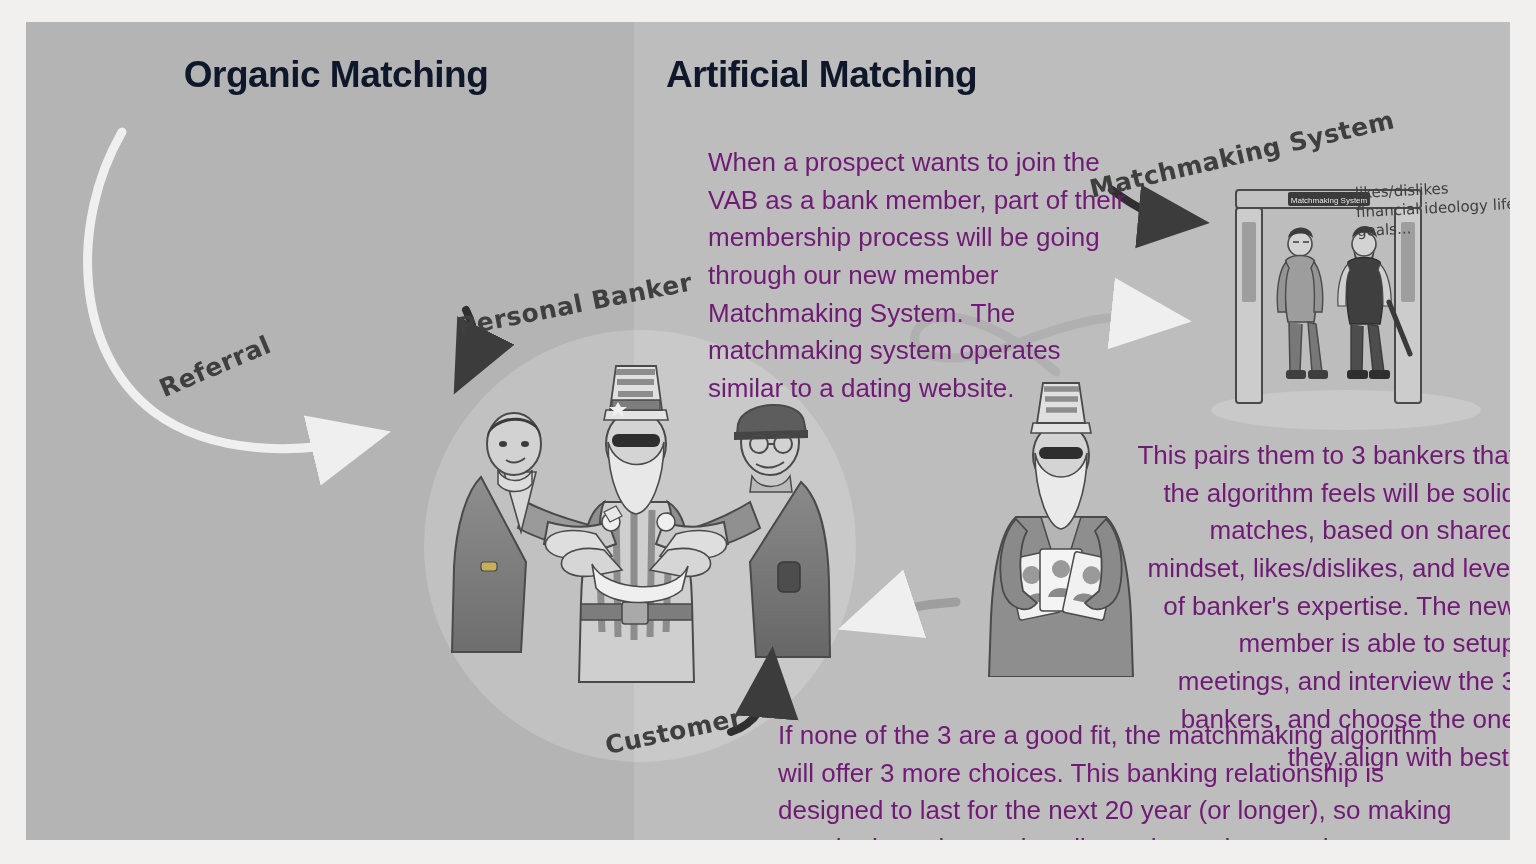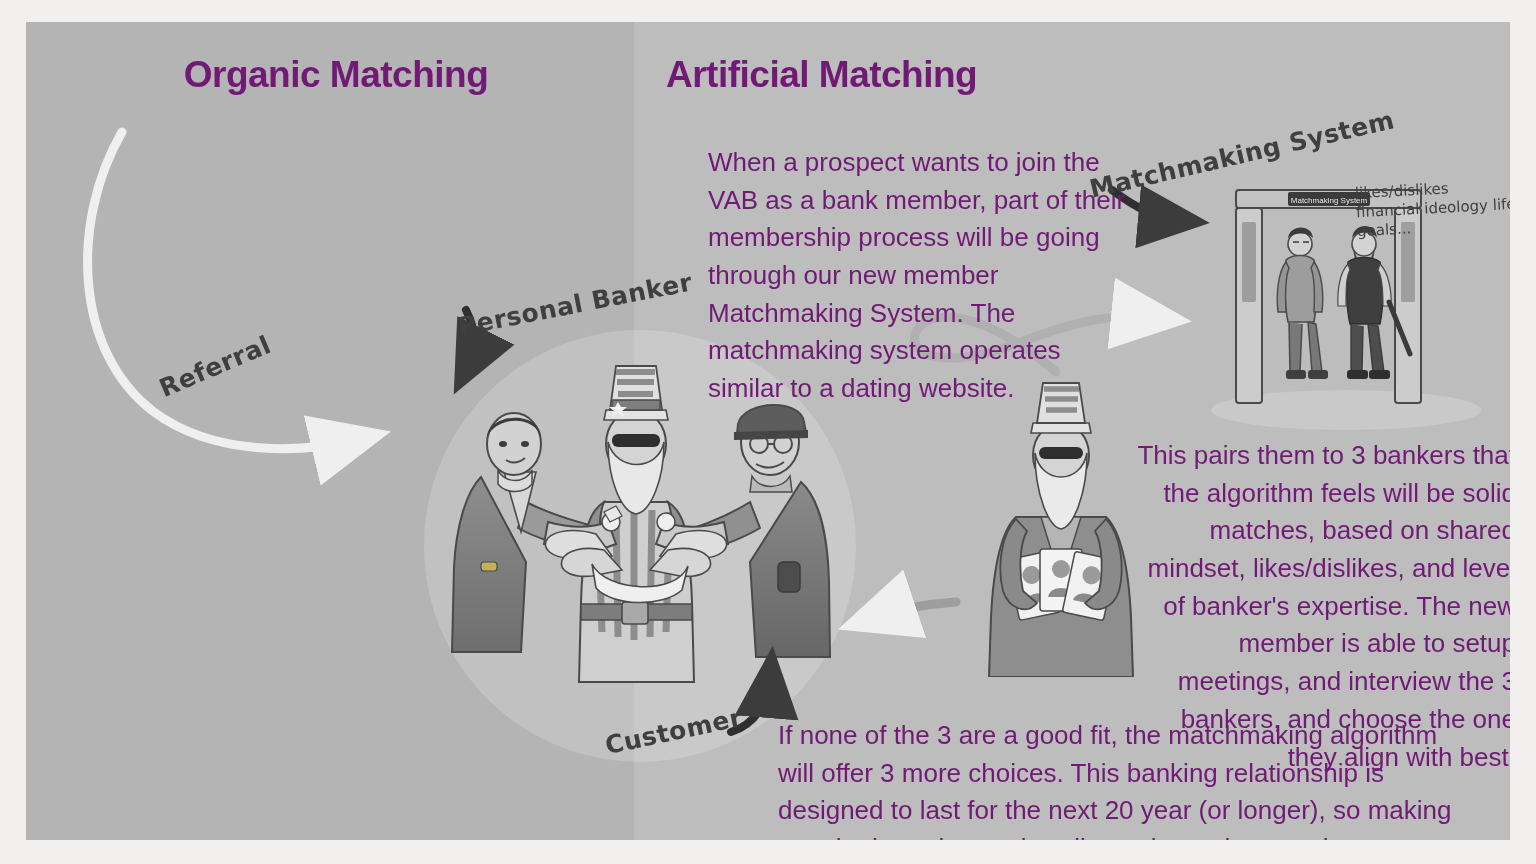--- a/index.html
+++ b/index.html
@@ -32,21 +32,21 @@
   }
   .half-right {
     position: absolute;
     left: 608px; top: 0;
     width: 876px; height: 100%;
     background: #bdbdbd;
   }
   .title {
     position: absolute;
     font-weight: bold;
-    color: #701a75;
+    color: #0f172a;
     letter-spacing: -0.5px;
   }
   #title-left {
     left: 100px; top: 32px;
     width: 420px;
     text-align: center;
     font-size: 37px;
   }
   #title-right {
     left: 640px; top: 32px;

